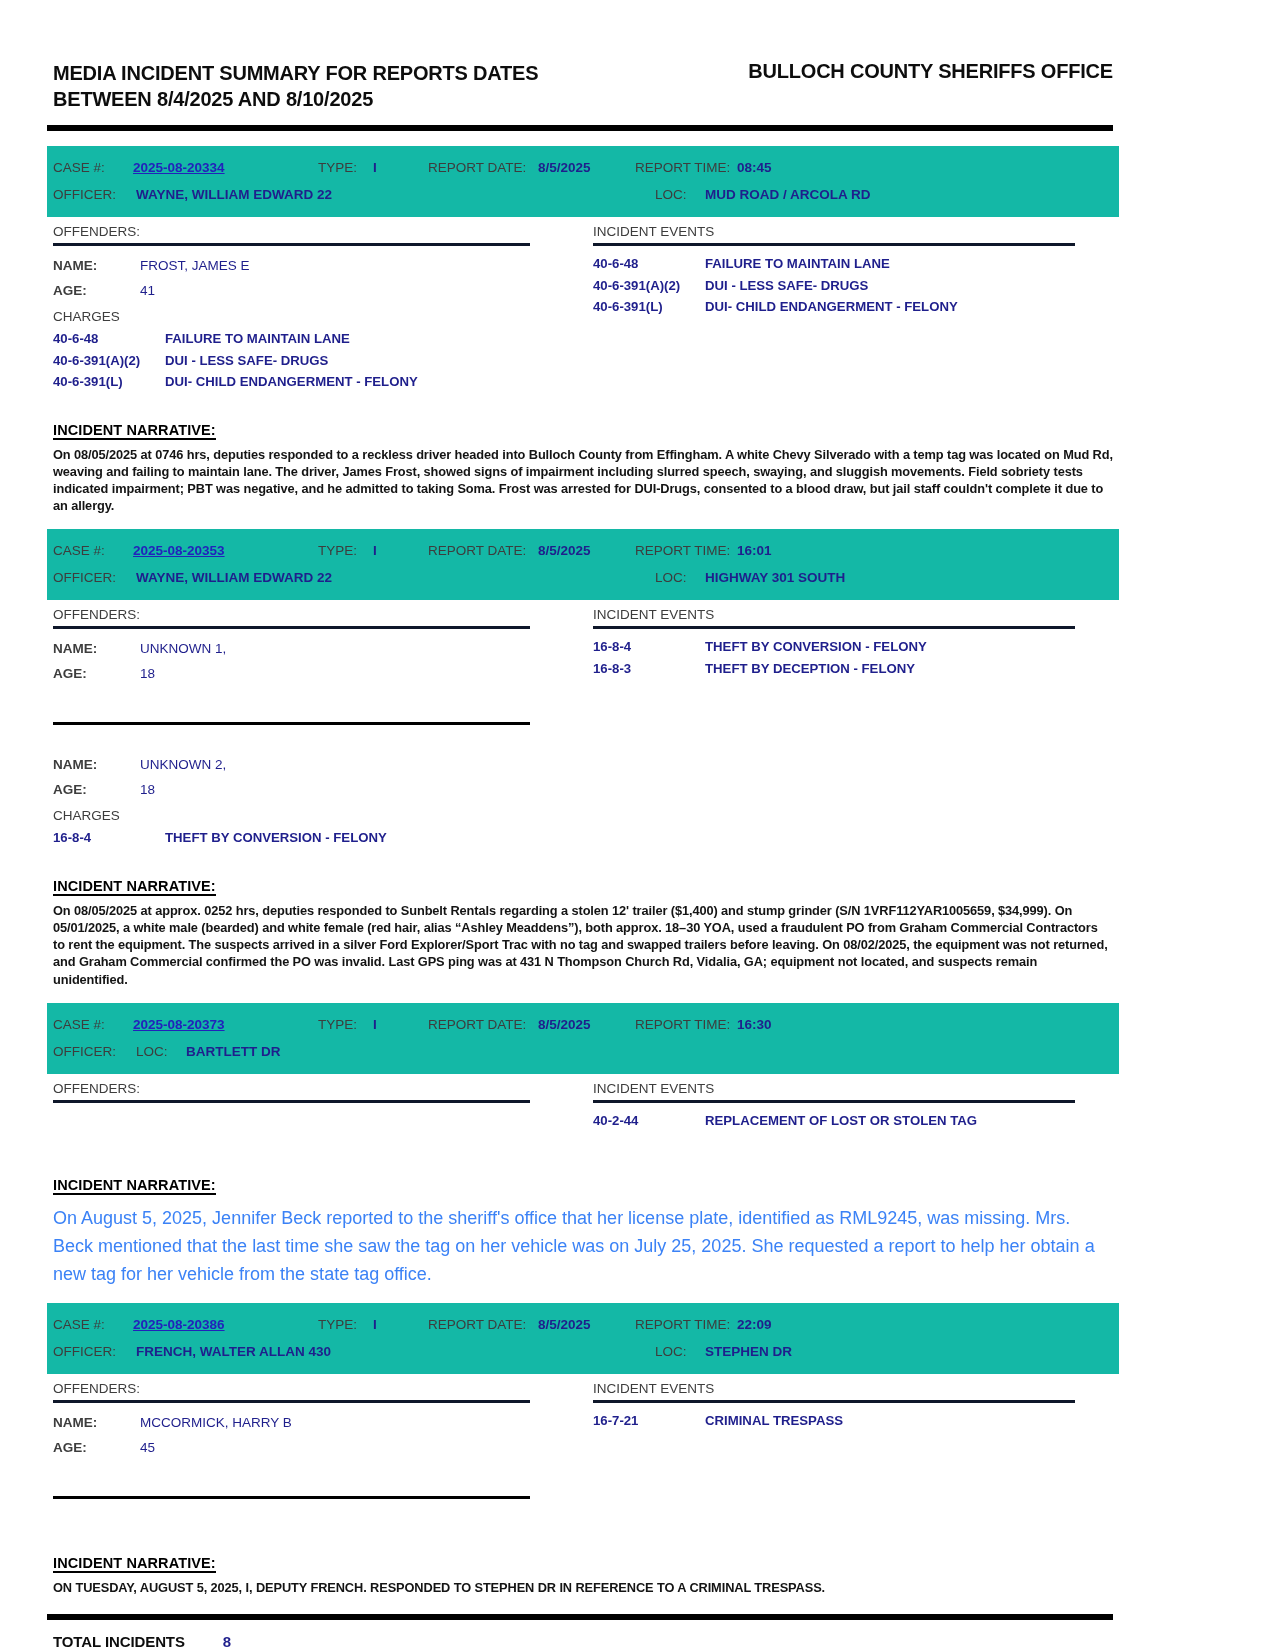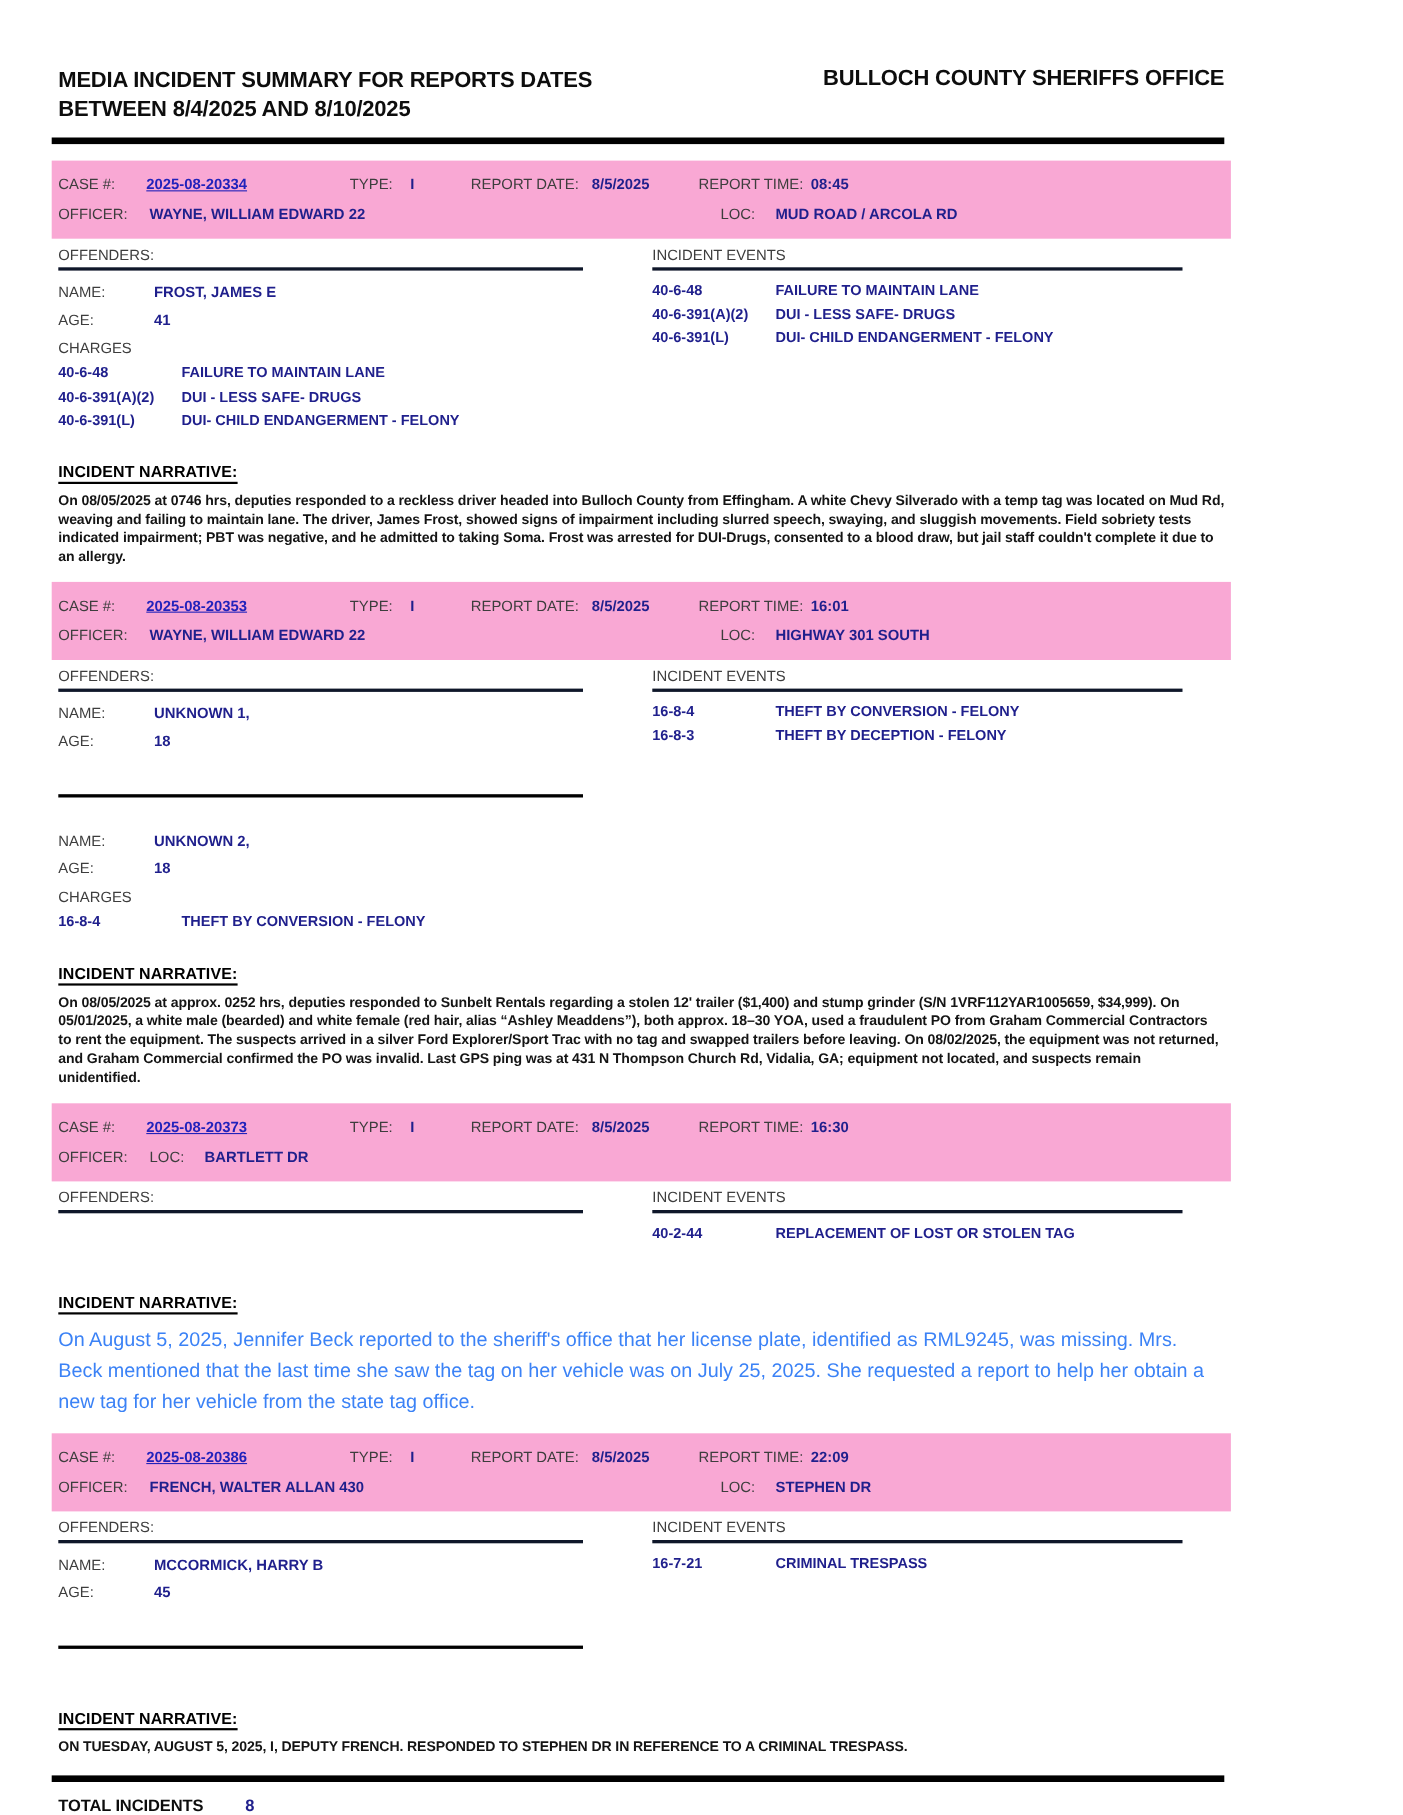--- a/index.html
+++ b/index.html
@@ -7,21 +7,21 @@
   .page{padding:60px 162px 0 53px;}
 
   
   .hdr{display:flex;align-items:flex-start;}
   .hdr-left{width:585px;font-size:20px;font-weight:bold;color:#0d0d0d;line-height:1.3;letter-spacing:-0.2px;}
   .hdr-right{flex:1;text-align:right;font-size:20px;font-weight:bold;color:#0d0d0d;letter-spacing:-0.2px;}
   .rule-thick{height:6px;background:#000;margin-top:13px;margin-left:-6px;margin-right:0;}
 
   
   .case{margin-top:0;}
-  .case-head{background:#f9a8d4;margin:15px -6px 0 -6px;padding:8px 6px 9px 6px;}
+  .case-head{background:#14b8a6;margin:15px -6px 0 -6px;padding:8px 6px 9px 6px;}
   .ch-row{display:flex;font-size:13.5px;line-height:27px;white-space:nowrap;}
   .lbl{color:#3d3d3d;}
   .val{color:#1f1f8c;font-weight:bold;}
   a.case-link{color:#2222bb;font-weight:bold;text-decoration:underline;}
   .w-case{width:80px;}
   .w-casenum{width:185px;}
   .w-type{width:55px;}
   .w-typeval{width:55px;}
   .w-rdate{width:110px;}
   .w-rdateval{width:97px;}
@@ -31,22 +31,22 @@
   .w-loc{width:50px;}
 
   
   .case-body{display:flex;margin-top:7px;align-items:flex-start;}
   .col-left{width:540px;min-height:40px;}
   .col-right{width:520px;}
   .sec-head{font-size:13.5px;color:#3d3d3d;padding-bottom:4px;border-bottom:3px solid #0f172a;margin-bottom:7px;}
   .sec-head.left{width:477px;}
   .sec-head.right{width:482px;}
   .kv{display:flex;font-size:13.5px;line-height:25px;}
-  .kv .k{width:87px;color:#3d3d3d;}
-  .kv .v{color:#1f1f8c;font-weight:bold;}
+  .kv .k{width:87px;color:#3d3d3d;font-weight:bold;}
+  .kv .v{color:#1f1f8c;font-weight:normal;}
   .charges-head{font-size:13.5px;color:#3d3d3d;line-height:23px;margin-top:2px;}
   .code-row{display:flex;font-size:13.2px;line-height:21.5px;}
   .code-row .code{width:112px;color:#1f1f8c;font-weight:bold;}
   .code-row .cdesc{color:#1f1f8c;font-weight:bold;}
   .sep-line{width:477px;height:3px;background:#000;margin:36px 0 27px 0;}
 
   
   .narr-head{display:inline-block;font-size:14.5px;font-weight:bold;color:#000;border-bottom:2.5px solid #000;padding-bottom:0;margin-top:29px;letter-spacing:0.1px;}
   .narr-sm{font-size:12.8px;font-weight:bold;color:#141414;line-height:17.2px;margin-top:6px;letter-spacing:-0.1px;}
   .narr-lg{font-size:18px;font-weight:normal;color:#3b82f6;line-height:28px;margin-top:9px;}

